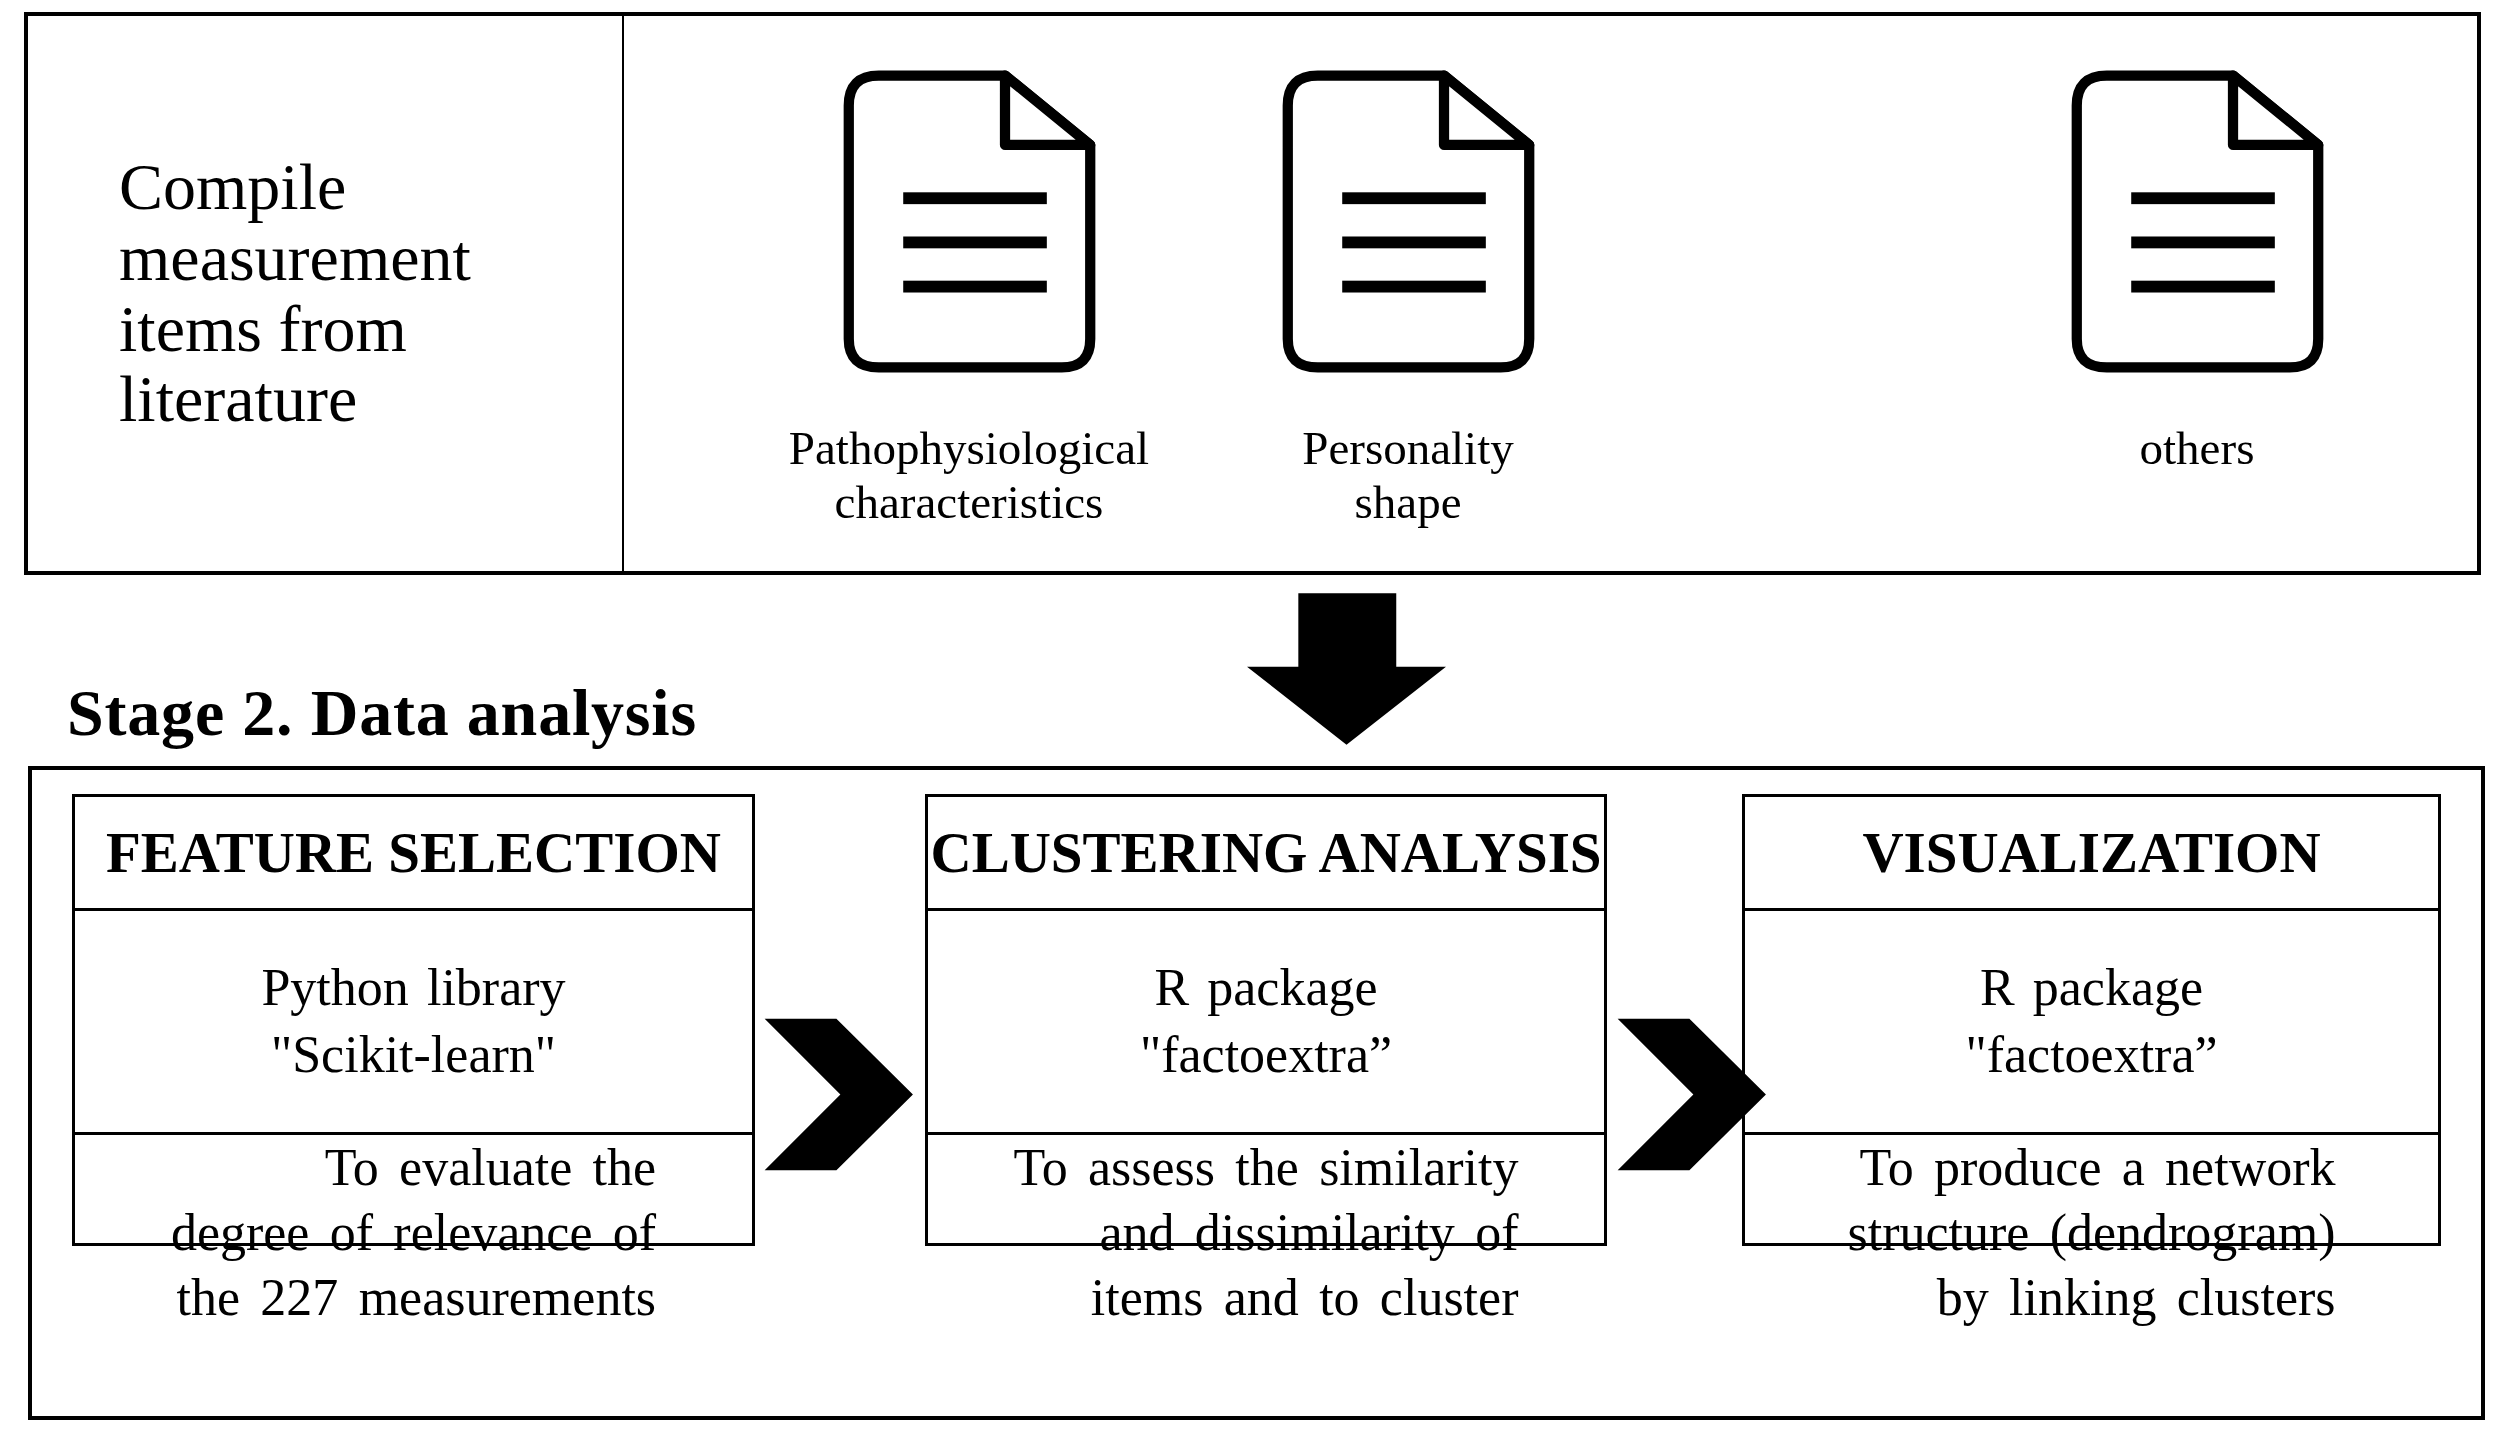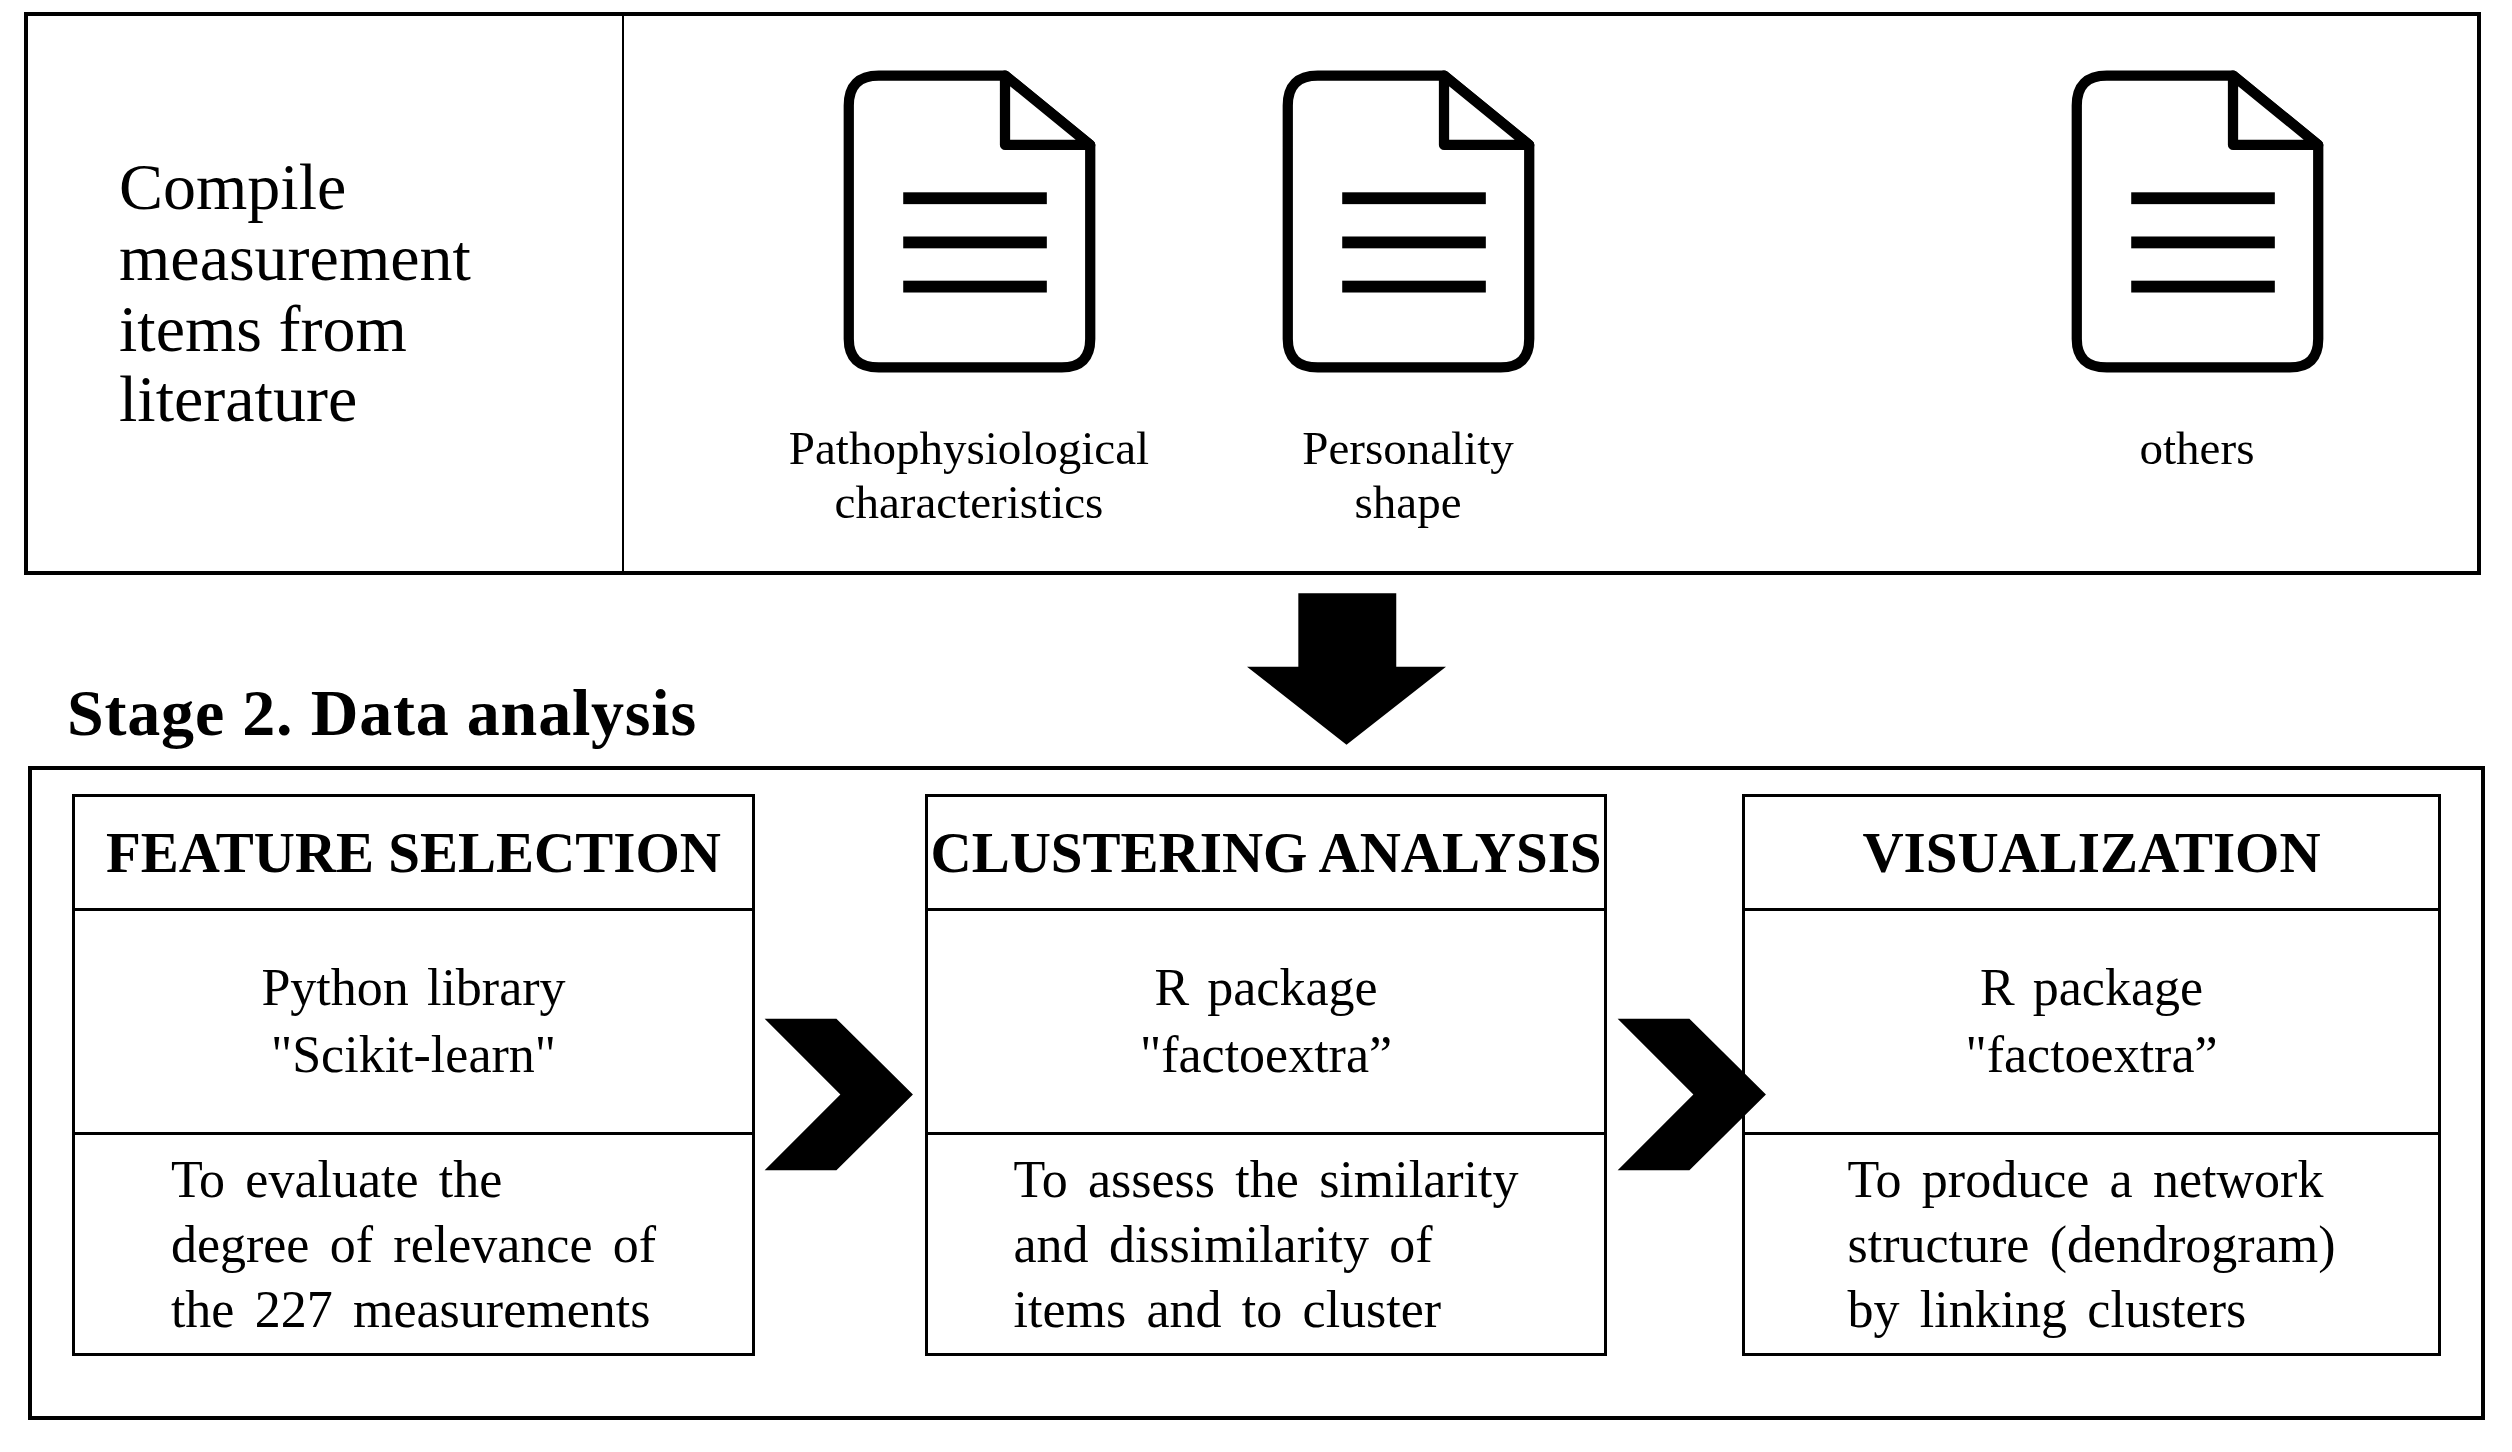--- a/index.html
+++ b/index.html
@@ -34,39 +34,39 @@
   
   .stage-heading {
     position:absolute; left:67px; top:675px;
     font-size:66px; font-weight:bold; letter-spacing:0.8px;
   }
   .stage2-box {
     position:absolute; left:28px; top:766px; width:2457px; height:654px;
     border:4px solid #000; box-sizing:border-box; background:#fff;
   }
   .step-box {
-    position:absolute; top:24px; height:562px;
+    position:absolute; top:24px; height:452px;
     border:3.2px solid #000; box-sizing:border-box; background:#fff;
     display:flex; flex-direction:column;
   }
   .step-box-1 { left:40px;   width:683px; }
   .step-box-2 { left:893px; width:682px; }
   .step-box-3 { left:1710px; width:699px; }
   .step-title {
     height:111px; flex:0 0 111px; display:flex; align-items:center; justify-content:center;
     font-weight:bold; font-size:57px; letter-spacing:0; text-align:center;
   }
   .step-tool {
     height:224px; flex:0 0 224px; border-top:3.2px solid #000; box-sizing:border-box;
     display:flex; align-items:center; justify-content:center; text-align:center;
     font-size:52px; line-height:1.27; white-space:pre-line; word-spacing:0.10em;
   }
   .step-purpose {
     flex:1 1 auto; border-top:3.2px solid #000; box-sizing:border-box;
-    display:flex; align-items:center; justify-content:center; text-align:left;
+    display:flex; align-items:center; justify-content:center; text-align:right;
     font-size:52px; line-height:1.25; white-space:pre-line; word-spacing:0.14em;
   }
   .chevron { position:absolute; top:1018px; }
   .chevron-1 { left:763px; }
   .chevron-2 { left:1616px; }
 </style>
 </head>
 <body>
 
 <div class="figure">

